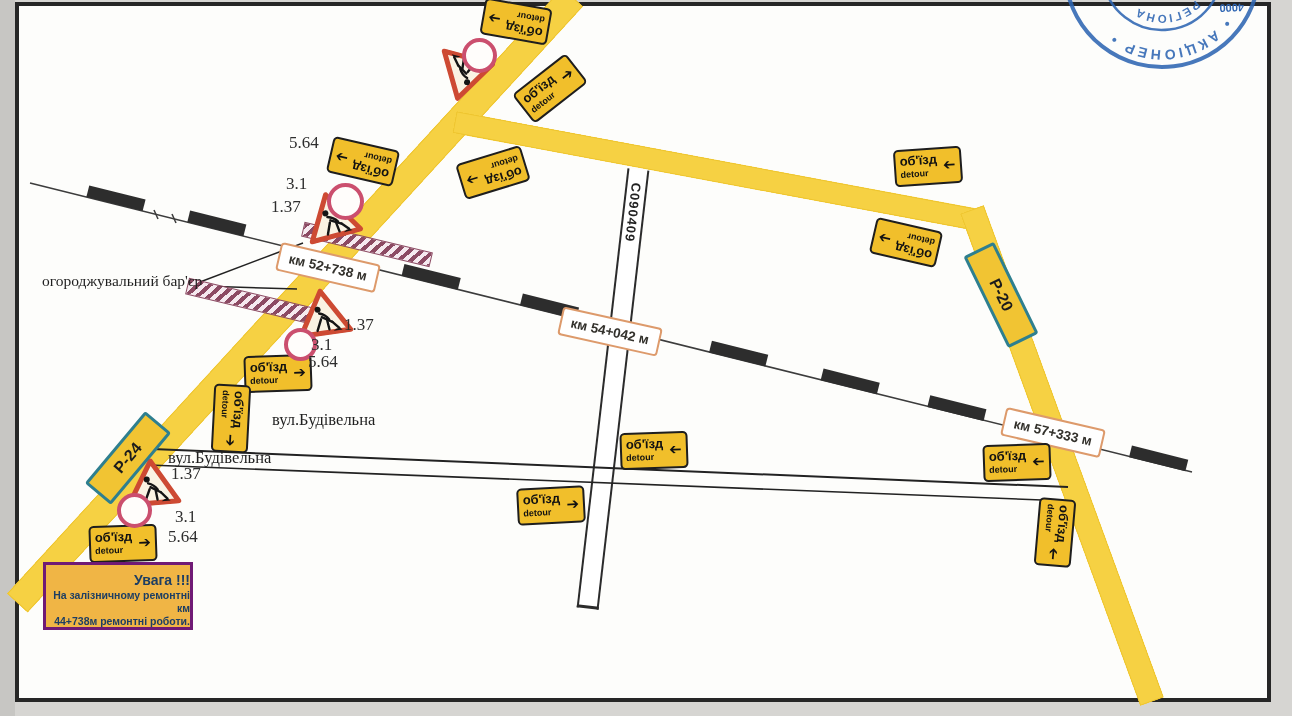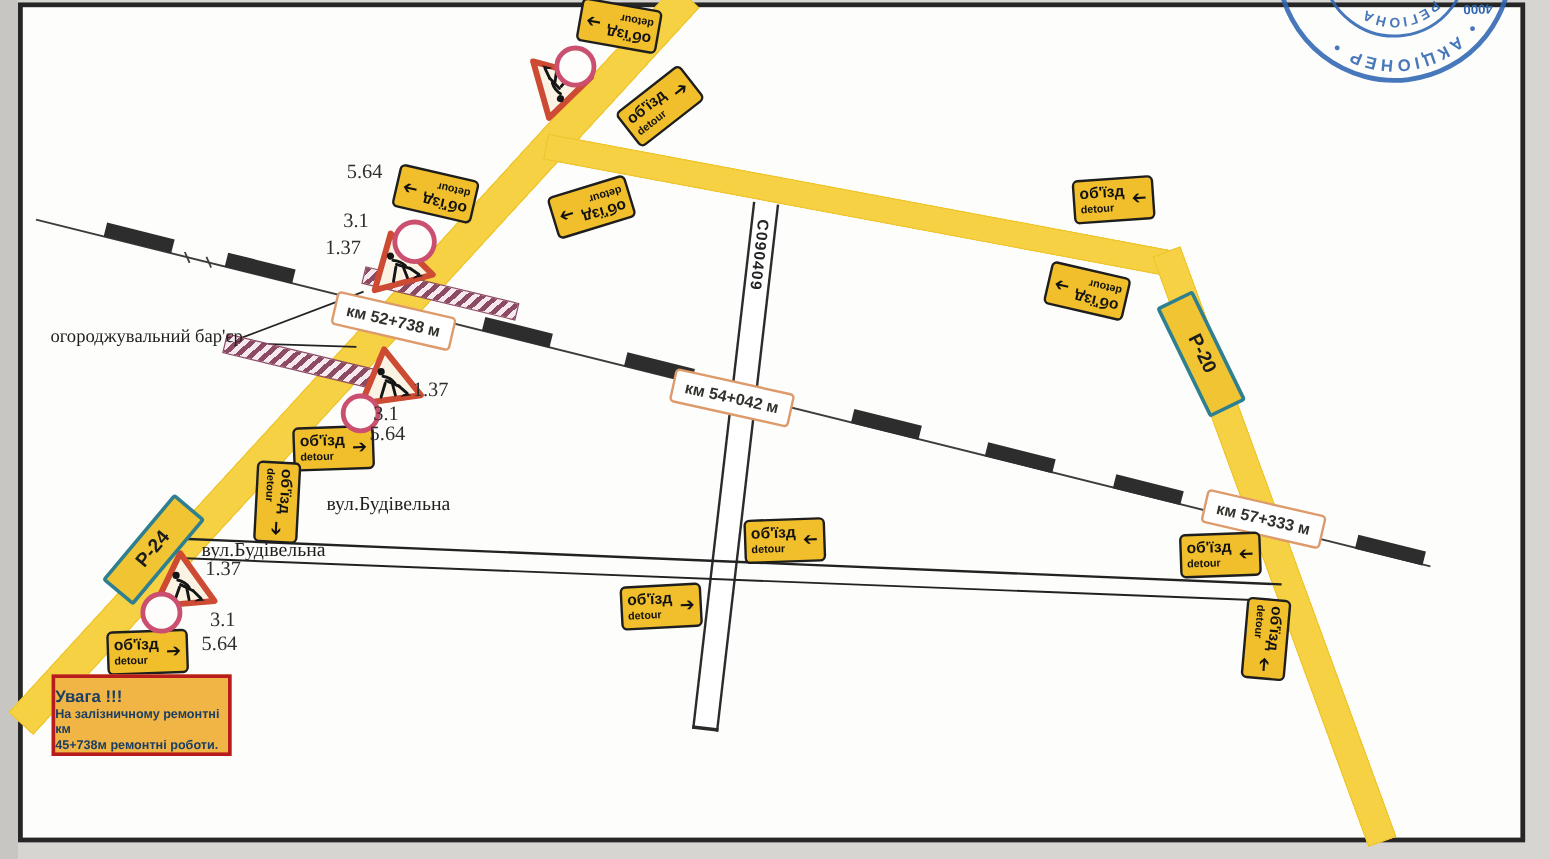--- a/index.html
+++ b/index.html
@@ -29,21 +29,21 @@
   .dsign .arr.l{transform:scaleX(-1);}
   .tri{position:absolute;z-index:7;}
   .csign{position:absolute;border:4px solid #cb4f6e;border-radius:50%;background:#fffdfb;
          box-sizing:border-box;z-index:7;}
   .plabel{position:absolute;background:#f1c433;border:3px solid #2e7f8f;border-radius:3px;
          display:flex;align-items:center;justify-content:center;
          font:bold 16px "Liberation Sans",sans-serif;color:#1c1c1c;z-index:7;}
   .num-label{position:absolute;font:17px "Liberation Serif",serif;color:#2e2e2e;z-index:8;white-space:nowrap;}
   .txt-label{position:absolute;font:16.5px "Liberation Serif",serif;color:#1f1f1f;z-index:8;white-space:nowrap;}
   #warning-box{position:absolute;left:43px;top:562px;width:150px;height:68px;background:#f0b545;
-         border:3px solid #b91c1c;box-sizing:border-box;z-index:8;text-align:left;color:#1d3e63;}
+         border:3px solid #701a75;box-sizing:border-box;z-index:8;text-align:right;color:#1d3e63;}
   #warning-box .wt{font:bold 14px/18px "Liberation Sans",sans-serif;margin-top:6px;}
   #warning-box .wl{font:bold 10.5px/13px "Liberation Sans",sans-serif;}
   #stamp-svg{position:absolute;left:1020px;top:0;z-index:9;overflow:visible;}
 </style>
 </head>
 <body>
 
 <div id="canvas">
   <div id="edge-strip"></div>
   <div id="paper"></div>
@@ -204,21 +204,21 @@
   <div class="num-label" style="left:175px;top:507px;">3.1</div>
   <div class="num-label" style="left:168px;top:527px;">5.64</div>
 
   <div class="txt-label" style="left:42px;top:272px;font-size:15.5px;">огороджувальний бар'єр</div>
   <div class="txt-label" style="left:272px;top:410px;">вул.Будівельна</div>
   <div class="txt-label" style="left:168px;top:448px;">вул.Будівельна</div>
 
   <div id="warning-box">
     <div class="wt">Увага !!!</div>
     <div class="wl">На залізничному ремонтні км</div>
-    <div class="wl">45+738м ремонтні роботи.</div>
+    <div class="wl">44+738м ремонтні роботи.</div>
   </div>
 
   <svg id="stamp-svg" width="272" height="80" viewBox="0 0 272 80">
     <g transform="rotate(173 142 -30)" opacity="0.88">
       <circle cx="142" cy="-30" r="97" fill="none" stroke="#2f66b3" stroke-width="4"></circle>
       <circle cx="142" cy="-30" r="60" fill="none" stroke="#2f66b3" stroke-width="2.5"></circle>
       <path id="arcO" d="M 62,-30 A 80,80 0 0 1 222,-30" fill="none"></path>
       <path id="arcI" d="M 97,-30 A 45,45 0 0 1 187,-30" fill="none"></path>
       <text font-size="14" font-weight="bold" fill="#2f66b3" letter-spacing="3" text-anchor="middle">
         <textPath href="#arcO" startOffset="50%">• АКЦІОНЕР •</textPath>

